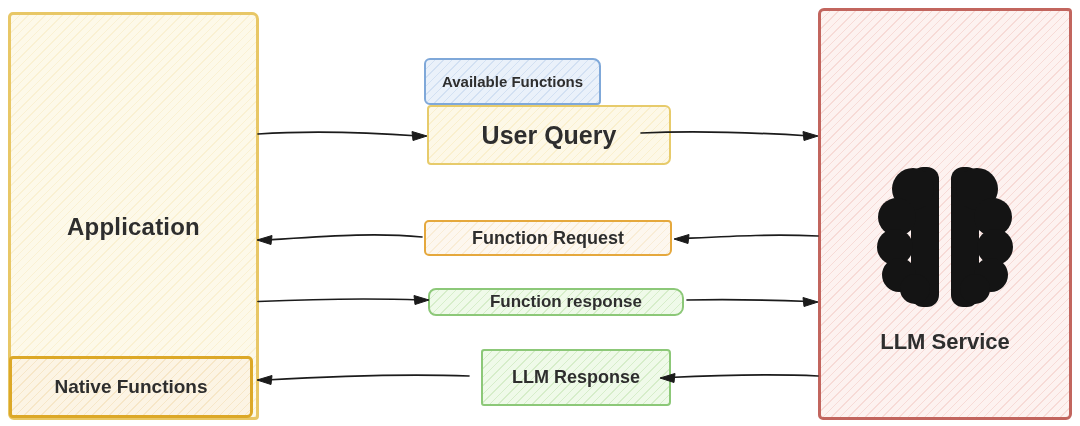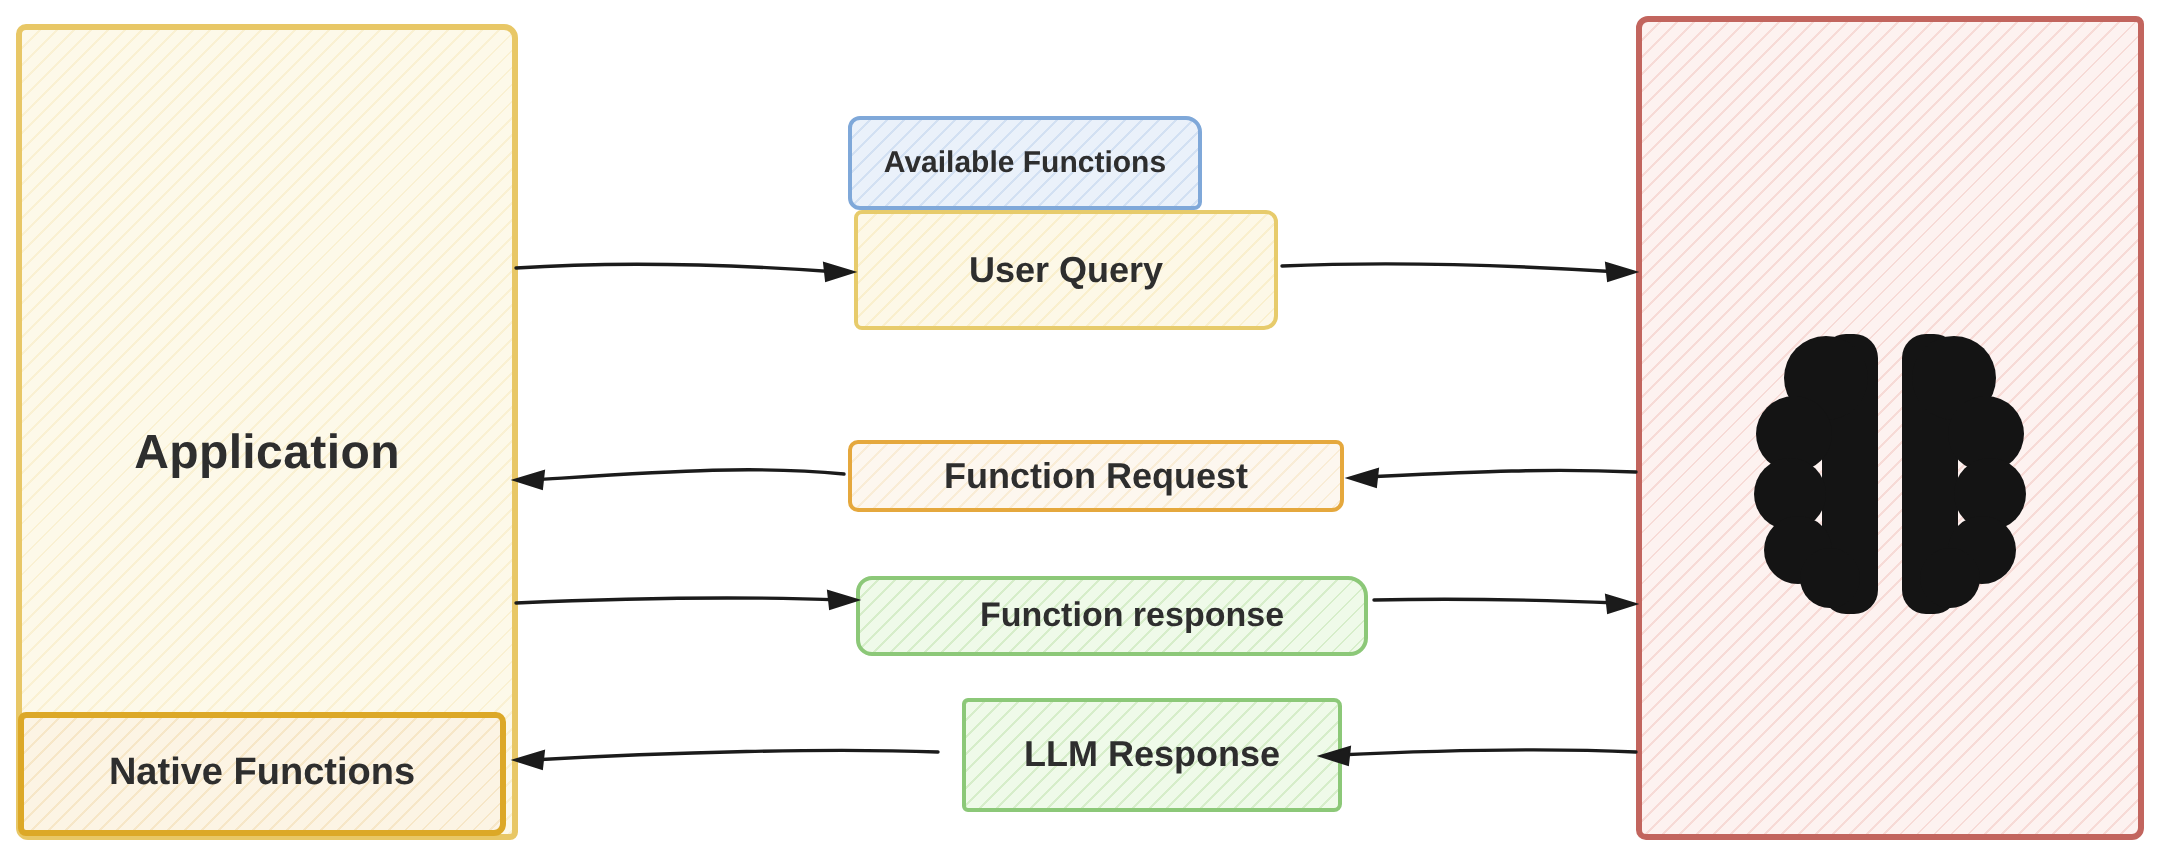--- a/index.html
+++ b/index.html
@@ -61,39 +61,39 @@
   .msg-available{
     left:424px;top:58px;width:177px;height:47px;
     border:2.5px solid #7fa8d9;
     border-radius:6px 8px 4px 6px;
     background:
       repeating-linear-gradient(135deg, rgba(140,175,220,0.25) 0 1px, transparent 1px 6px),
       #eaf1fa;
     font-size:15px;z-index:3;
   }
   .msg-user-query{
-    left:427px;top:105px;width:212px;height:60px;
+    left:427px;top:105px;width:244px;height:60px;
     border:2.5px solid #e7cb6b;
     border-radius:4px 6px 7px 4px;
     background:
       repeating-linear-gradient(135deg, rgba(240,214,130,0.25) 0 1px, transparent 1px 6px),
       #fdf8e7;
-    font-size:18px;z-index:2;
+    font-size:25px;z-index:2;
   }
   .msg-fn-request{
     left:424px;top:220px;width:248px;height:36px;
     border:2.5px solid #e5a83d;
     border-radius:5px 4px 6px 5px;
     background:
       repeating-linear-gradient(135deg, rgba(238,205,140,0.25) 0 1px, transparent 1px 6px),
       #fdf7ef;
     font-size:18px;
   }
   .msg-fn-response{
-    left:428px;top:288px;width:256px;height:40px;
+    left:428px;top:288px;width:256px;height:28px;
     border:2.5px solid #8cc878;
     border-radius:8px 10px 9px 8px;
     background:
       repeating-linear-gradient(135deg, rgba(150,205,120,0.28) 0 1px, transparent 1px 6px),
       #effae9;
     font-size:17px;
     padding-left:20px;
   }
   .msg-llm-response{
     left:481px;top:349px;width:190px;height:57px;
@@ -141,20 +141,21 @@
         <g transform="translate(136,0) scale(-1,1)">
           <rect x="34" y="4" width="28" height="140" rx="12"></rect>
           <circle cx="36" cy="26" r="21"></circle>
           <circle cx="20" cy="54" r="19"></circle>
           <circle cx="18" cy="84" r="18"></circle>
           <circle cx="22" cy="112" r="17"></circle>
           <circle cx="38" cy="126" r="15"></circle>
         </g>
       </g>
     </svg>
+    <div class="llm-title label">LLM Service</div>
   </div>
 
   <div class="msg msg-available">
     <span>Available Functions</span>
   </div>
   <div class="msg msg-user-query">
     <span>User Query</span>
   </div>
   <div class="msg msg-fn-request">
     <span>Function Request</span>

